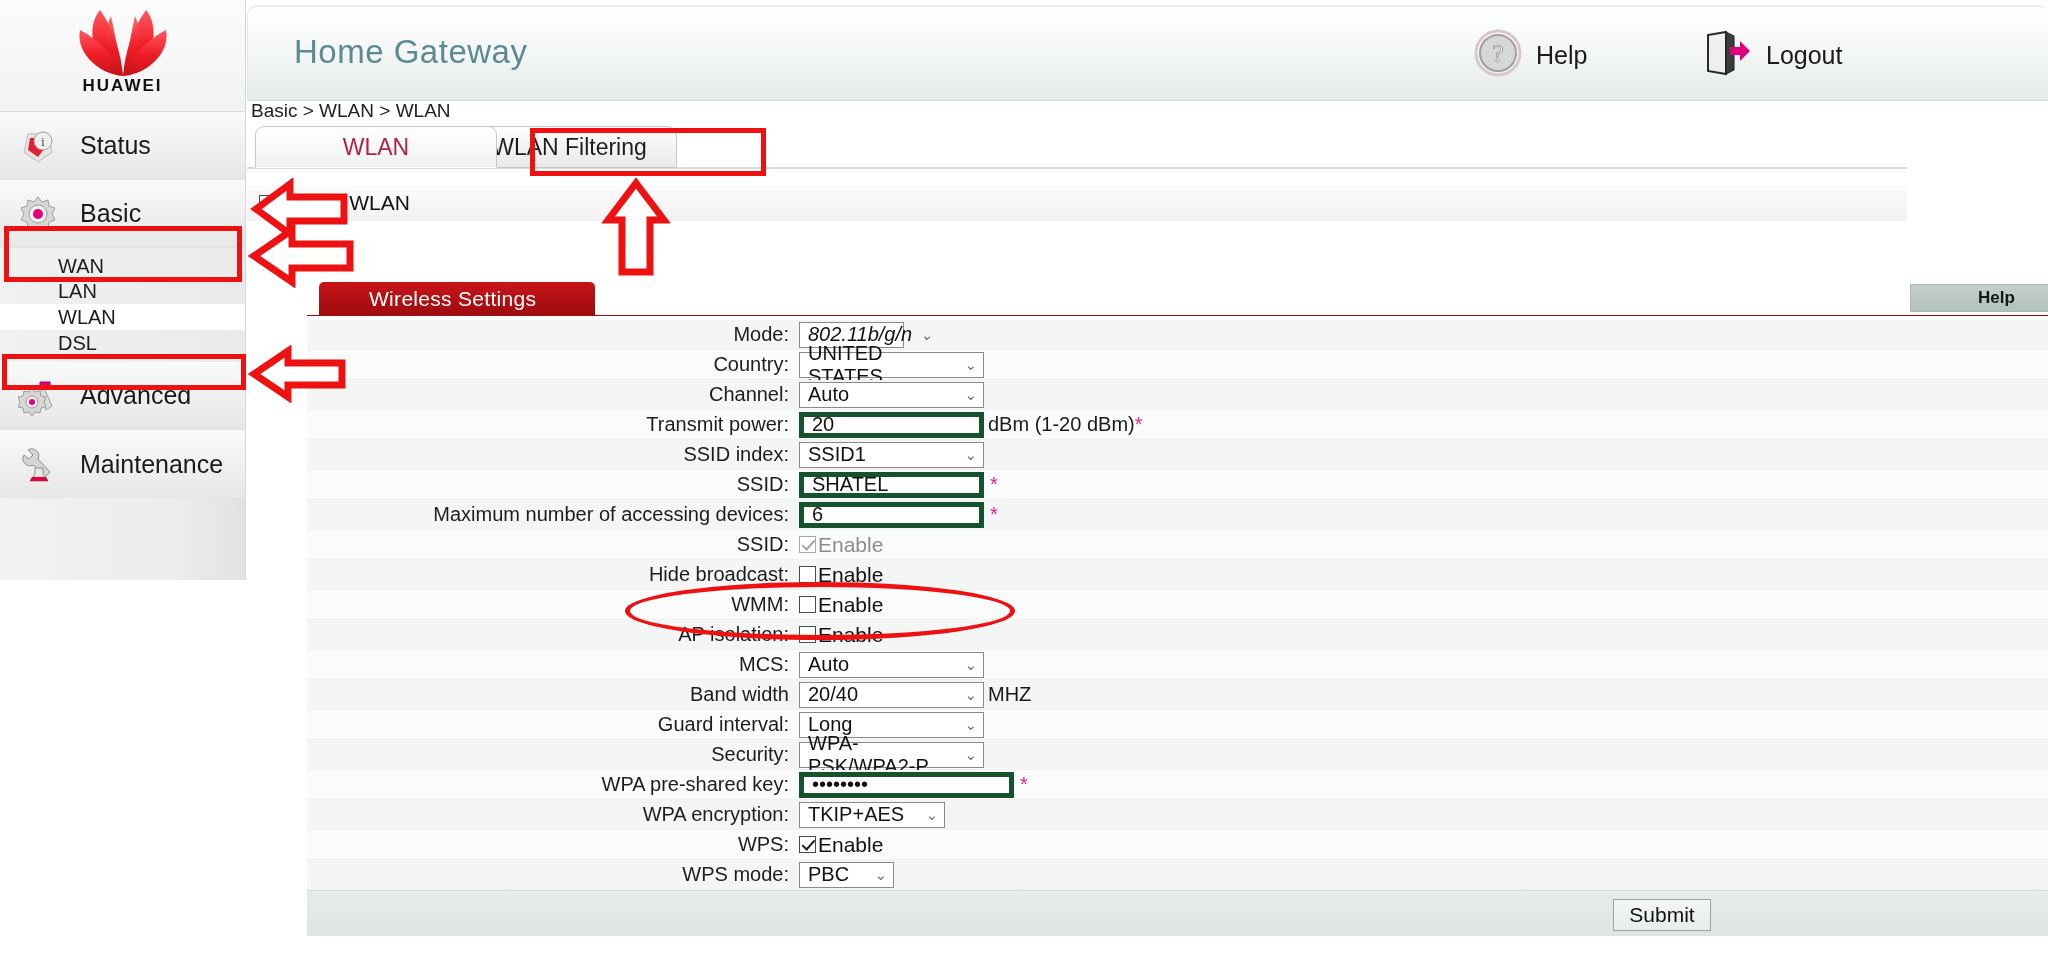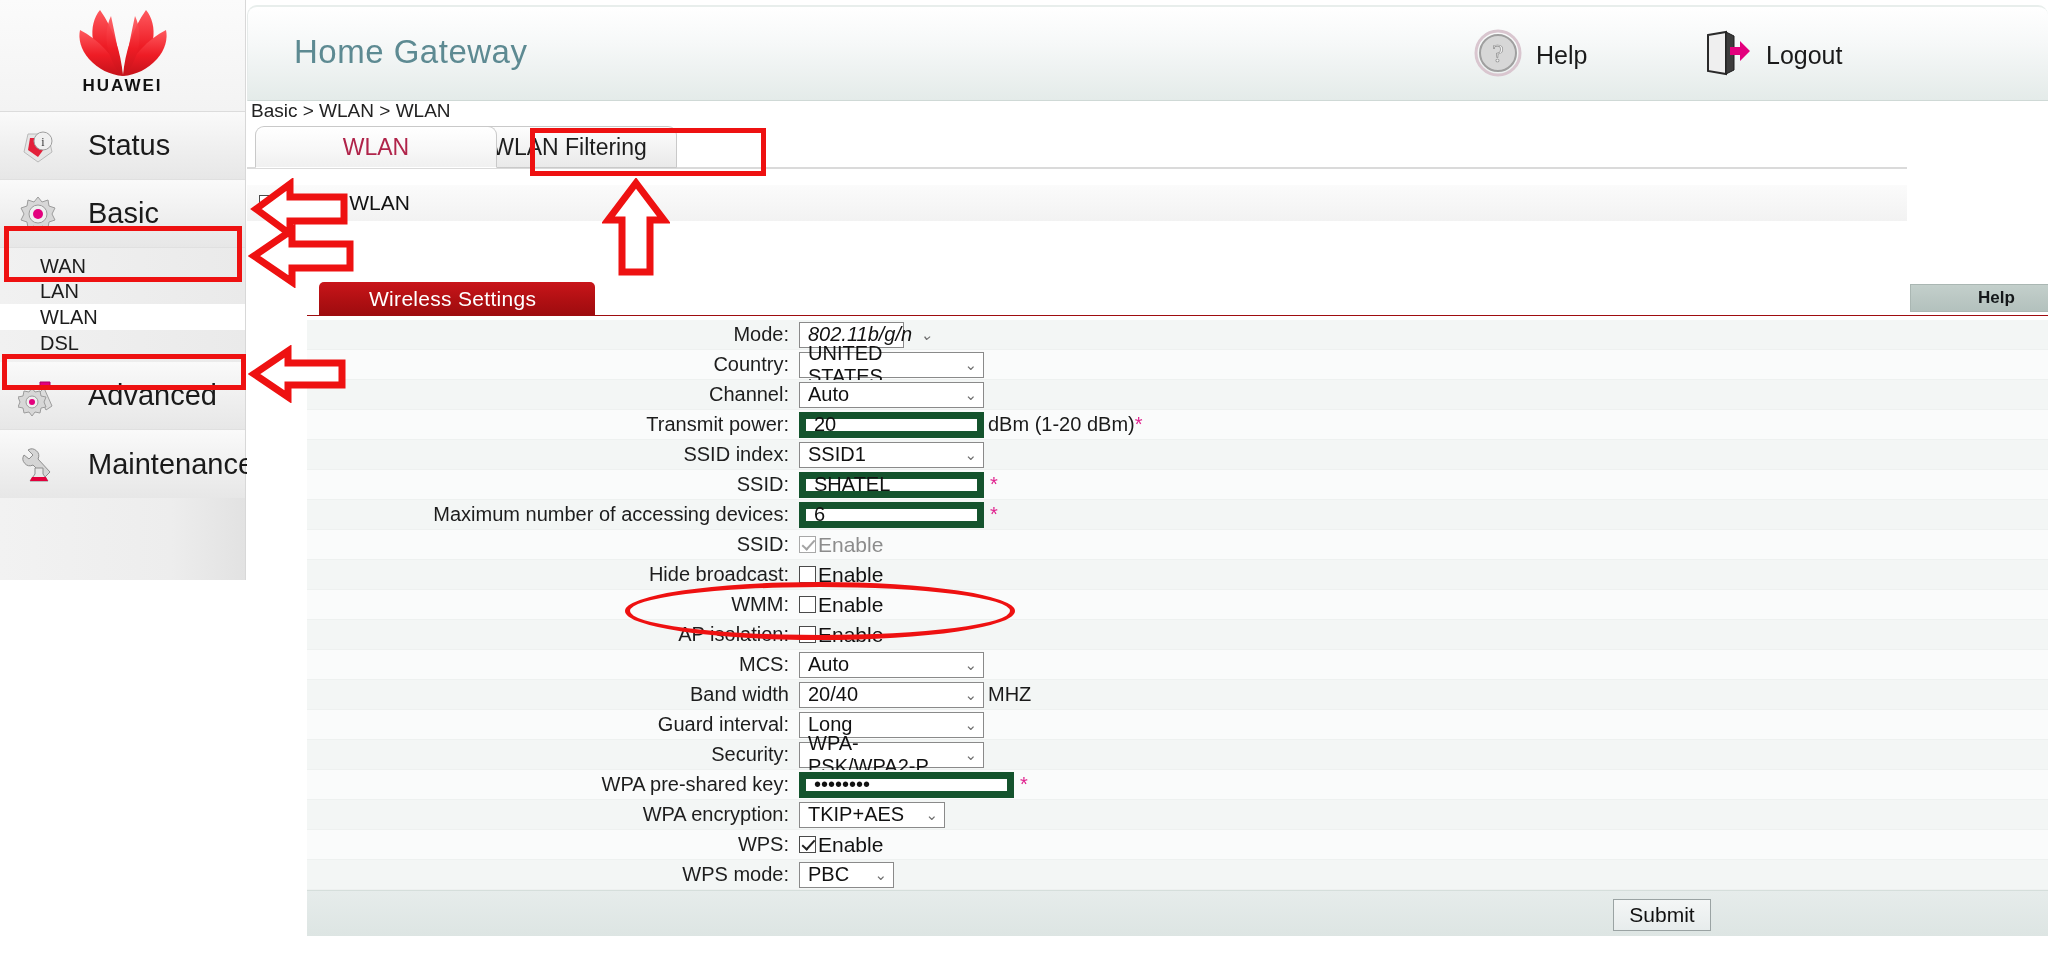--- a/index.html
+++ b/index.html
@@ -41,26 +41,26 @@
     position: relative;
     height: 68px;
     display: flex; align-items: center;
     padding-left: 18px;
     background: linear-gradient(to bottom,#fafafa 0%, #efefef 55%, #e7e7e7 100%);
     border-bottom: 1px solid #e0e0e0;
     cursor: pointer;
   }
   .nav-main .nv-ico { width: 40px; height: 40px; flex: 0 0 40px; position: relative; }
   .nav-main .nv-label {
-    margin-left: 30px; font-size: 29px; color: #1a1a1a;
+    margin-left: 22px; font-size: 25px; color: #1a1a1a;
   }
   .nav-sub {
     height: 26px;
     display: flex; align-items: center;
-    padding-left: 40px;
+    padding-left: 58px;
     font-size: 20px; color: #1c1c1c;
     background: linear-gradient(to right,#f1f1f1,#eaeaea);
     cursor: pointer;
   }
   .nav-sub.first { padding-top: 2px; }
   #subnav-wrap { padding-top: 4px; padding-bottom: 6px; background:linear-gradient(to right,#f1f1f1,#eaeaea); }
 
   
   #content {
     position: absolute; left: 247px; top: 0;
@@ -193,21 +193,21 @@
   .sel {
     height: 26px; border: 1px solid #8a8a8a; background: #fff;
     display: flex; align-items: center; justify-content: space-between;
     padding: 0 6px 0 8px; font-size: 20px; color: #111;
     cursor: pointer;
   }
   .sel .caret {
     margin-left: 8px; font-size: 15px; color: #6e6e6e; line-height: 1;
   }
   .txt {
-    height: 26px; border: 7px solid #14532d; background: #fff;
+    height: 26px; border: 5px solid #14532d; background: #fff;
     display: flex; align-items: center; padding-left: 8px;
     font-size: 20px; color: #111;
   }
   .star { color: #e0238f; font-size: 20px; margin-left: 6px; }
   .unit { font-size: 20px; color: #1a1a1a; margin-left: 4px; }
   .inline-cbx { display: flex; align-items: center; gap: 0; }
 
   #submit-row {
     position: relative;
     height: 46px;

